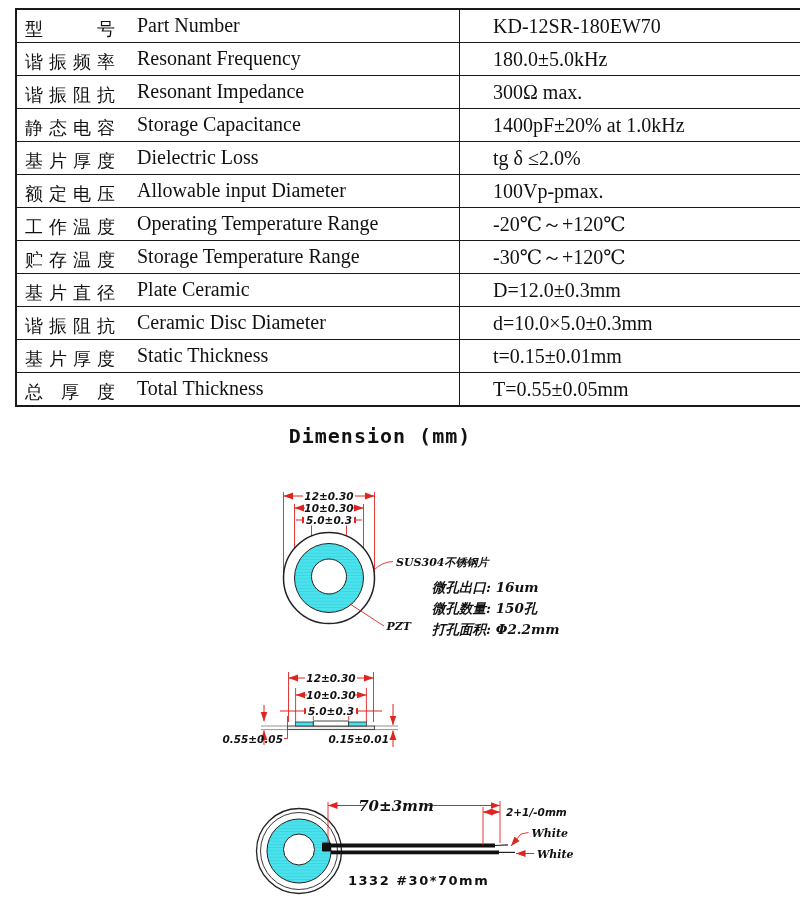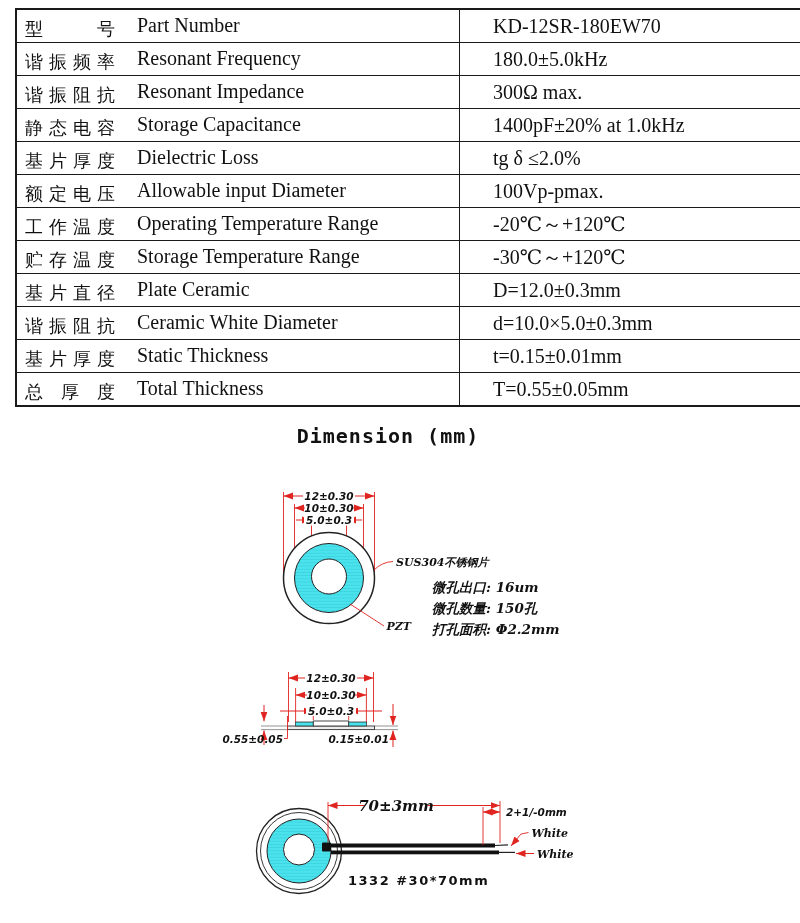--- a/index.html
+++ b/index.html
@@ -10,21 +10,21 @@
   table.spec{position:absolute;left:15px;top:8px;width:770px;border-collapse:collapse;
              border:2px solid #1a1a1a;table-layout:fixed;}
   table.spec td{border:1.5px solid #1a1a1a;height:30px;vertical-align:middle;overflow:hidden;}
   td.c1{width:433px;padding-left:8px;}
   td.c2{width:337px;padding-left:33px;font-size:20px;}
   .cn{display:inline-block;width:90px;font-size:18px;vertical-align:middle;
       text-align:justify;text-align-last:justify;line-height:1;}
   .en{margin-left:22px;font-size:20px;}
 
   
-  .dim-title{position:absolute;left:16px;top:424px;width:744px;text-align:center;
+  .dim-title{position:absolute;left:8px;top:424px;width:744px;text-align:center;
              font-family:"DejaVu Sans Mono",monospace;font-weight:bold;font-size:20px;letter-spacing:1px;}
 
   
   svg.drawing{position:absolute;left:0;top:480px;}
   .dimtxt{font-family:"DejaVu Sans",sans-serif;font-style:italic;font-weight:bold;font-size:10.5px;fill:#111;}
   .dimtxt-lg{font-family:"DejaVu Serif",serif;font-style:italic;font-weight:bold;font-size:15px;fill:#111;}
   .cadlabel{font-family:"DejaVu Serif",serif;font-style:italic;font-weight:bold;font-size:11px;fill:#111;}
   .note{font-family:"DejaVu Serif",serif;font-style:italic;font-weight:bold;font-size:13.5px;fill:#111;}
   .spectxt{font-family:"DejaVu Sans",sans-serif;font-weight:bold;font-size:13px;letter-spacing:1.5px;fill:#111;}
   .rl{stroke:#e02420;stroke-width:0.9;fill:none;}
@@ -69,21 +69,21 @@
         </tr>
       <tr>
           <td class="c1"><span class="cn">贮存温度</span><span class="en">Storage Temperature Range</span></td>
           <td class="c2"><span>-30℃～+120℃</span></td>
         </tr>
       <tr>
           <td class="c1"><span class="cn">基片直径</span><span class="en">Plate Ceramic</span></td>
           <td class="c2"><span>D=12.0±0.3mm</span></td>
         </tr>
       <tr>
-          <td class="c1"><span class="cn">谐振阻抗</span><span class="en">Ceramic White Diameter</span></td>
+          <td class="c1"><span class="cn">谐振阻抗</span><span class="en">Ceramic Disc Diameter</span></td>
           <td class="c2"><span>d=10.0×5.0±0.3mm</span></td>
         </tr>
       <tr>
           <td class="c1"><span class="cn">基片厚度</span><span class="en">Static Thickness</span></td>
           <td class="c2"><span>t=0.15±0.01mm</span></td>
         </tr>
       <tr>
           <td class="c1"><span class="cn">总厚度</span><span class="en">Total Thickness</span></td>
           <td class="c2"><span>T=0.55±0.05mm</span></td>
         </tr>

